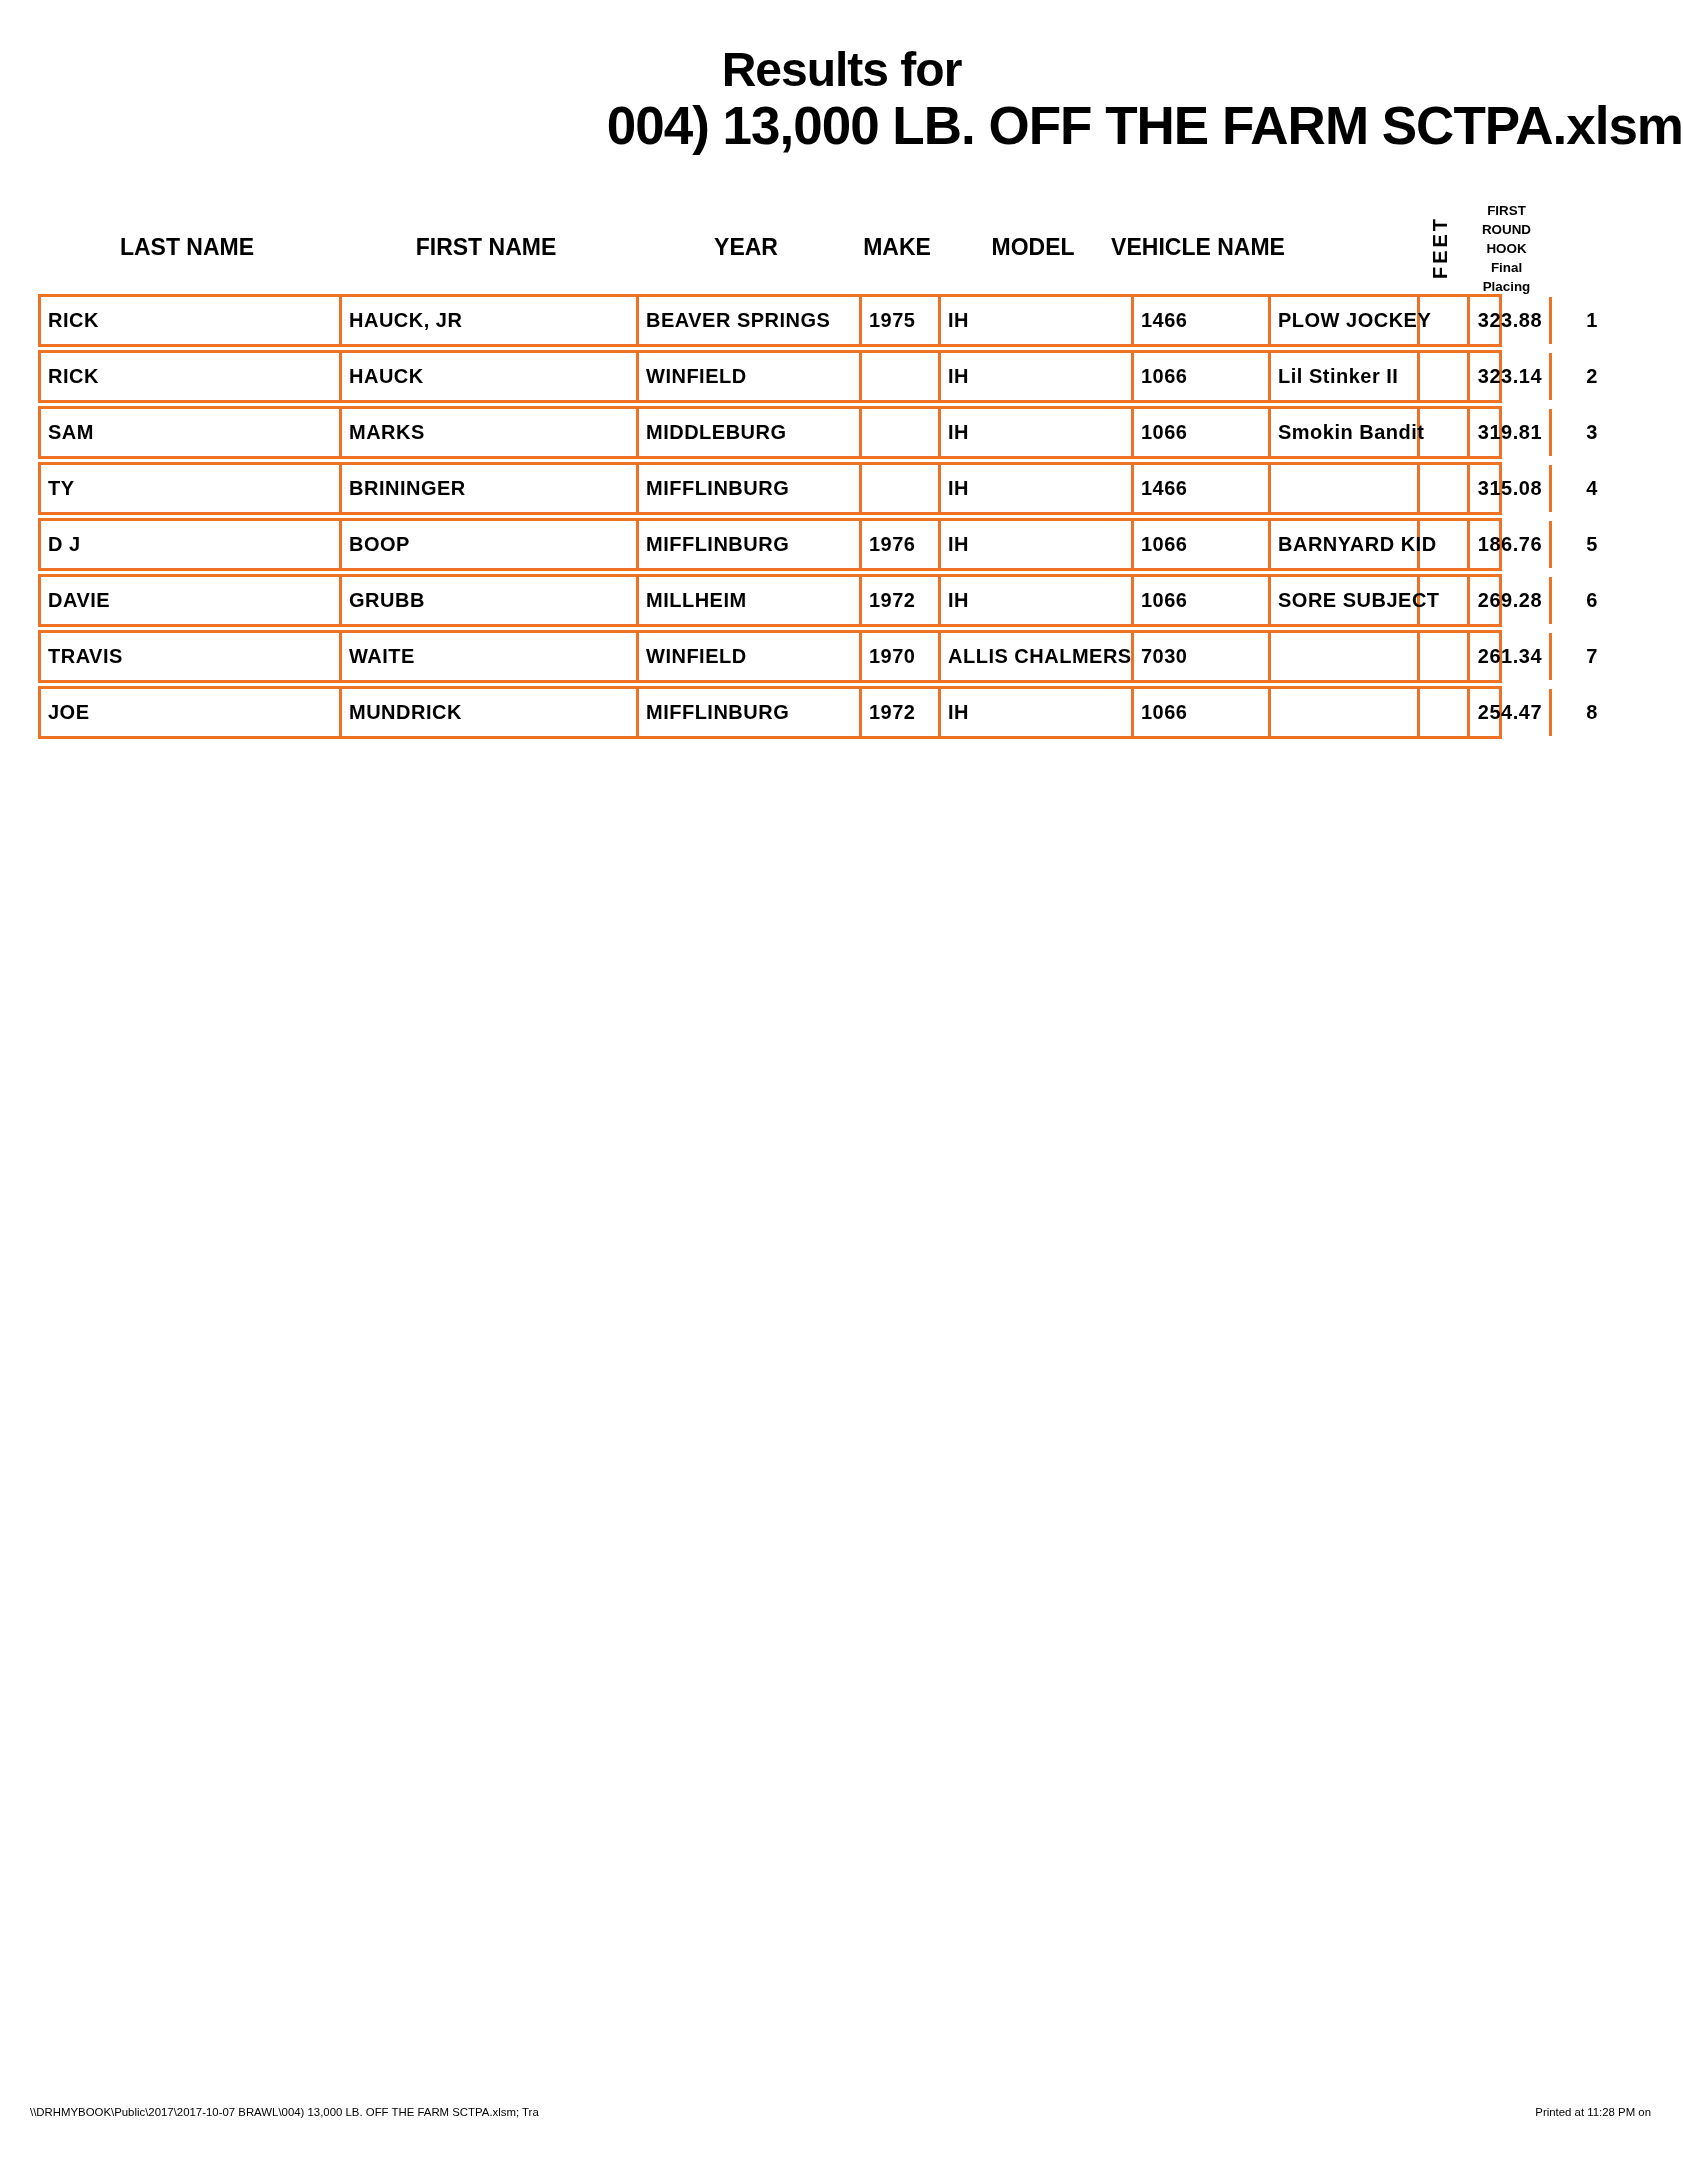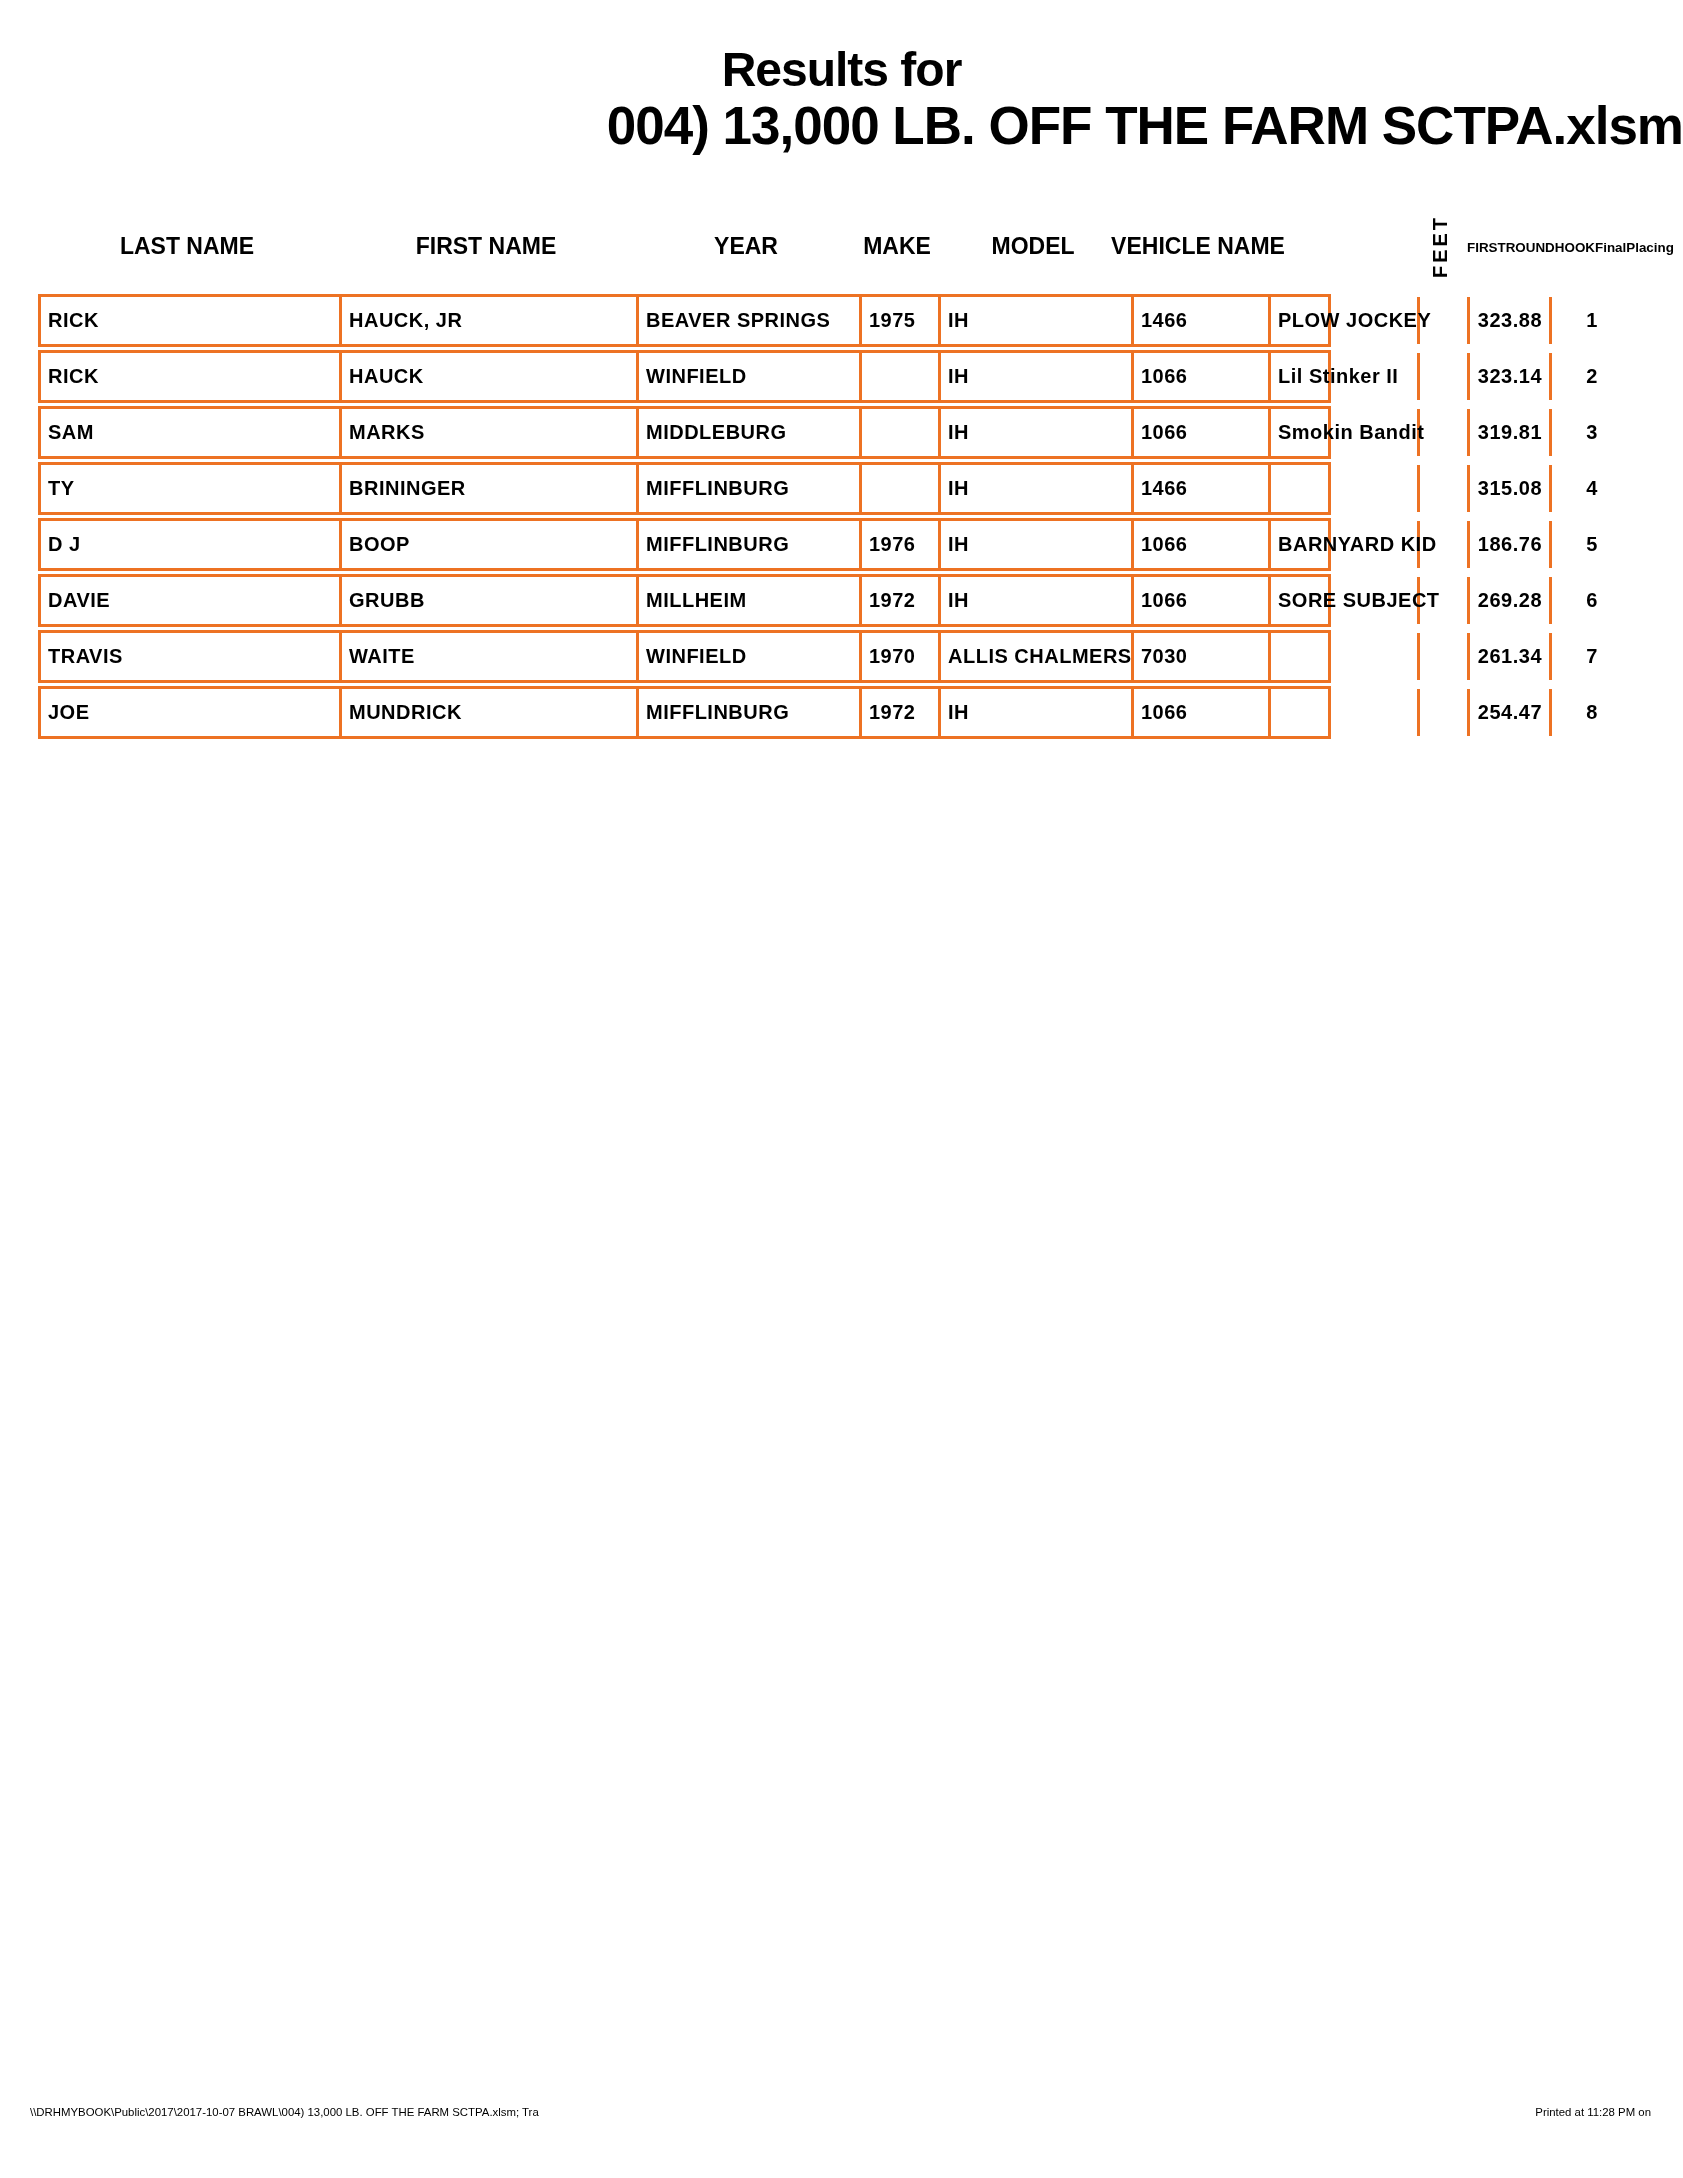--- a/index.html
+++ b/index.html
@@ -35,32 +35,32 @@
   .hcell{
     border-right:3px solid transparent;
     display:flex;align-items:center;justify-content:center;
     font-size:23px;font-weight:bold;white-space:nowrap;
   }
   .hcell .rot{
     transform:rotate(-90deg);
     font-size:20px;font-weight:bold;letter-spacing:3px;
   }
   .hcell.place-h{
-    flex-direction:row;justify-content:flex-start;align-items:center;
+    flex-direction:column;justify-content:flex-start;align-items:center;
     font-size:13.4px;line-height:19px;letter-spacing:0;
     padding-top:3px;
   }
   
   .rows{
     position:absolute;left:38px;top:294px;width:1596px;
     display:flex;flex-direction:column;gap:3px;
   }
   .row{
     box-sizing:border-box;
-    height:53px;width:1293px;
+    height:53px;width:1464px;
     border:3px solid var(--orange);
     display:grid;
     grid-template-columns:301px 297px 223px 79px 193px 137px 149px 50px 82px 80px;
     background:var(--paper);
   }
   .cell{
     border-right:3px solid var(--orange);
     display:flex;align-items:center;
     padding-left:7px;
     font-size:20px;font-weight:bold;letter-spacing:0.5px;

